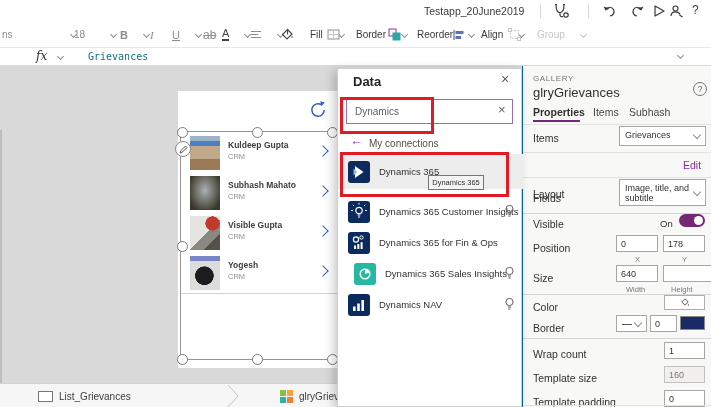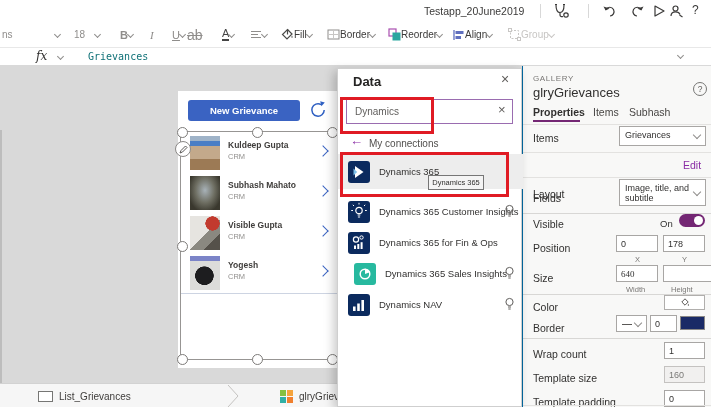--- a/index.html
+++ b/index.html
@@ -7,21 +7,21 @@
        font-family:"Liberation Sans",sans-serif;background:#d9d9d9;
        -webkit-font-smoothing:antialiased;}
   .abs{position:absolute;}
   .chev{display:inline-block;width:5px;height:5px;border-right:1.2px solid #8f8d8b;
         border-bottom:1.2px solid #8f8d8b;transform:rotate(45deg);vertical-align:middle;}
   .chev.sm{width:4px;height:4px;}
   .chev.dis{border-color:#c8c6c4;}
   
   .titlebar{left:0;top:0;width:711px;height:22px;background:#fff;border-bottom:1px solid #f1f1f1;}
   .toolbar{left:0;top:22px;width:711px;height:25px;background:#fff;border-bottom:1px solid #e8e8e8;}
-  .tb-item{position:absolute;top:0;height:25px;display:flex;align-items:center;gap:0;
+  .tb-item{position:absolute;top:0;height:25px;display:flex;align-items:center;gap:16px;
            font-size:11px;color:#8f8d8b;cursor:default;}
   .tb-label{font-size:10px;color:#3b3a39;}
   .formulabar{left:0;top:48px;width:711px;height:17px;background:#fff;border-bottom:1px solid #d6d6d6;}
   .fx{position:absolute;left:36px;top:1px;font-family:"DejaVu Serif","Liberation Serif",serif;
       font-style:italic;font-size:12px;color:#323130;}
   .expr{position:absolute;left:88px;top:3px;font-family:"DejaVu Sans Mono","Liberation Mono",monospace;
         font-size:10px;color:#0f7177;}
   
   .canvas{left:0;top:65px;width:711px;height:318px;background:#d9d9d9;}
   .leftedge{left:0;top:130px;width:2px;height:253px;background:#bdbdbd;}
@@ -135,21 +135,21 @@
       <span>B</span>
         <span class="chev sm"></span>
     </div>
     <div class="tb-item" style="left:150px;font-style:italic;font-family:'Liberation Serif',serif;">
       <span>I</span>
     </div>
     <div class="tb-item" style="left:172px;text-decoration:underline;">
       <span>U</span>
         <span class="chev sm"></span>
     </div>
-    <div class="tb-item" style="left:187px;text-decoration:line-through;font-size:14px;">
+    <div class="tb-item" style="left:203px;text-decoration:line-through;font-size:12px;">
       <span>ab</span>
     </div>
     <div class="tb-item" style="left:222px;">
       <span style="color:#444;border-bottom:2px solid #444;line-height:11px;">A</span>
       <span class="chev sm"></span>
     </div>
     <div class="tb-item" style="left:250px;">
       <svg width="12" height="10" viewBox="0 0 12 10">
         <path d="M1 1.5 H11 M1 4.5 H8 M1 7.5 H11" stroke="#8f8d8b" stroke-width="1.2"></path>
       </svg>
@@ -204,23 +204,20 @@
     <span class="fx">fx</span>
     <span class="chev sm abs" style="left:58px;top:6px;"></span>
     <span class="expr">Grievances</span>
     <span class="chev sm abs" style="left:678px;top:5px;"></span>
   </div>
 
   <div class="abs canvas"></div>
   <div class="abs leftedge"></div>
   <div class="abs screen"></div>
 
-  <div class="abs newbtn">
-    <span>New Grievance</span>
-  </div>
   <svg class="abs" style="left:308px;top:100px;z-index:2;" width="20" height="20" viewBox="0 0 20 20">
     <path d="M16.2 10 a6.2 6.2 0 1 1 -3.1-5.4" fill="none" stroke="#2e5fc2" stroke-width="1.5"></path>
     <path d="M12.2 1.2 L16.8 2.6 L13.4 6.2 Z" fill="#2e5fc2"></path>
   </svg>
 
   <div class="abs gal-sel"></div>
 
   <div class="gal-row" style="top:133px;">
     <div class="gal-photo" style="background:linear-gradient(180deg,#9fb3c8 0 15%,#4a7ec5 15% 30%,#c3a98b 30% 68%,#9c7a55 68%);"></div>
     <div class="gal-title">Kuldeep Gupta</div>
@@ -363,21 +360,21 @@
         <div class="knob"></div>
       </div>
 
     <div class="pp-lbl" style="top:176px;">Position</div>
     <input class="pp-input" style="left: 93px; top: 169px;" value="0">
     <input class="pp-input" style="left: 140px; top: 169px;" value="178">
     <div class="pp-cap" style="left:112px;top:189px;">X</div>
     <div class="pp-cap" style="left:159px;top:189px;">Y</div>
 
     <div class="pp-lbl" style="top:206px;">Size</div>
-    <input class="pp-input" style="left: 93px; top: 199px; font-family: Liberation Serif, serif;" value="640">
+    <input class="pp-input" style="left: 93px; top: 199px;" value="640">
     <input class="pp-input" style="left: 140px; top: 199px; padding-left: 48px;" value="958">
     <div class="pp-cap" style="left:103px;top:219px;">Width</div>
     <div class="pp-cap" style="left:148px;top:219px;">Height</div>
     <div class="hsep strong" style="top:228px;"></div>
 
     <div class="pp-lbl" style="top:235px;">Color</div>
     <div class="abs" style="left:141px;top:229px;width:41px;height:15px;background:#fff;border:1px solid #b0aeac;box-sizing:border-box;display:flex;align-items:center;justify-content:center;">
       <svg width="10" height="10" viewBox="0 0 10 10">
         <path d="M5 0.8 L8.2 4 L5 7.2 L1.8 4 Z" fill="none" stroke="#5a5856" stroke-width="1"></path>
         <path d="M8.8 7 C8.8 8.2 7.8 8.2 7.8 7 C7.8 6.3 8.3 5.7 8.3 5.7 C8.3 5.7 8.8 6.3 8.8 7 Z" fill="#5a5856"></path>

